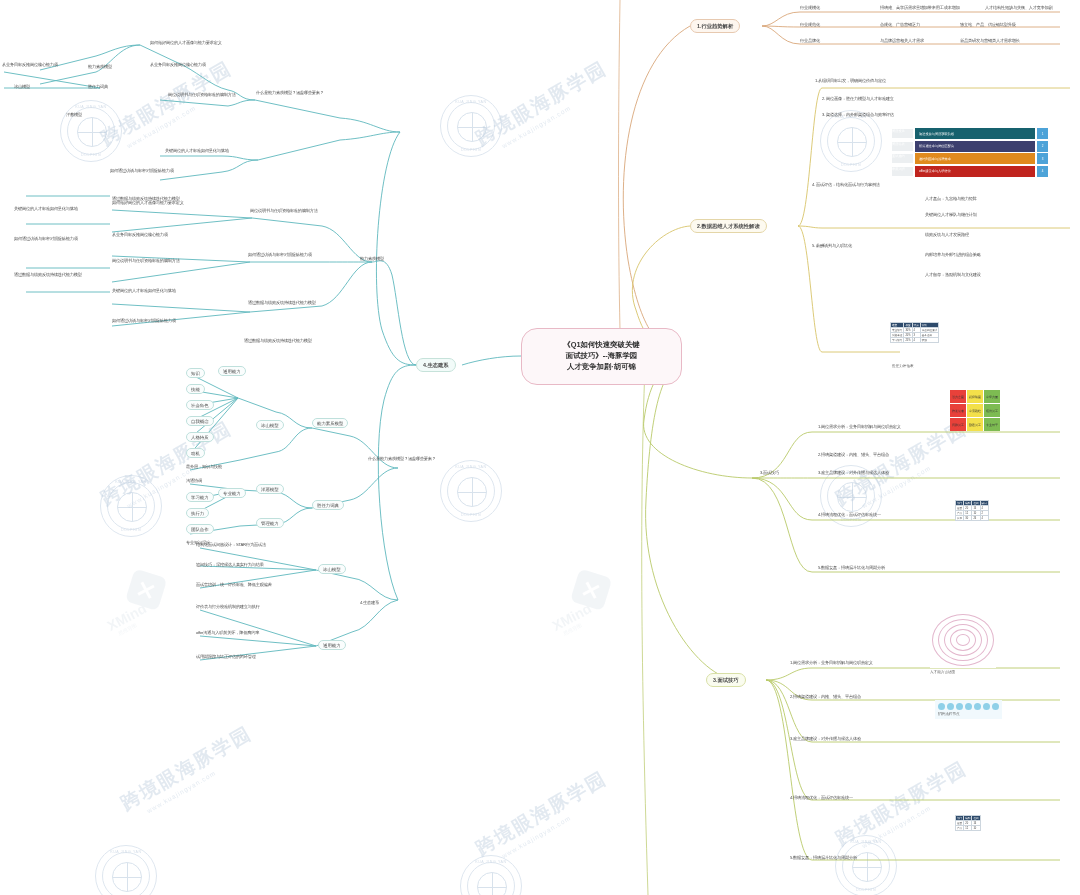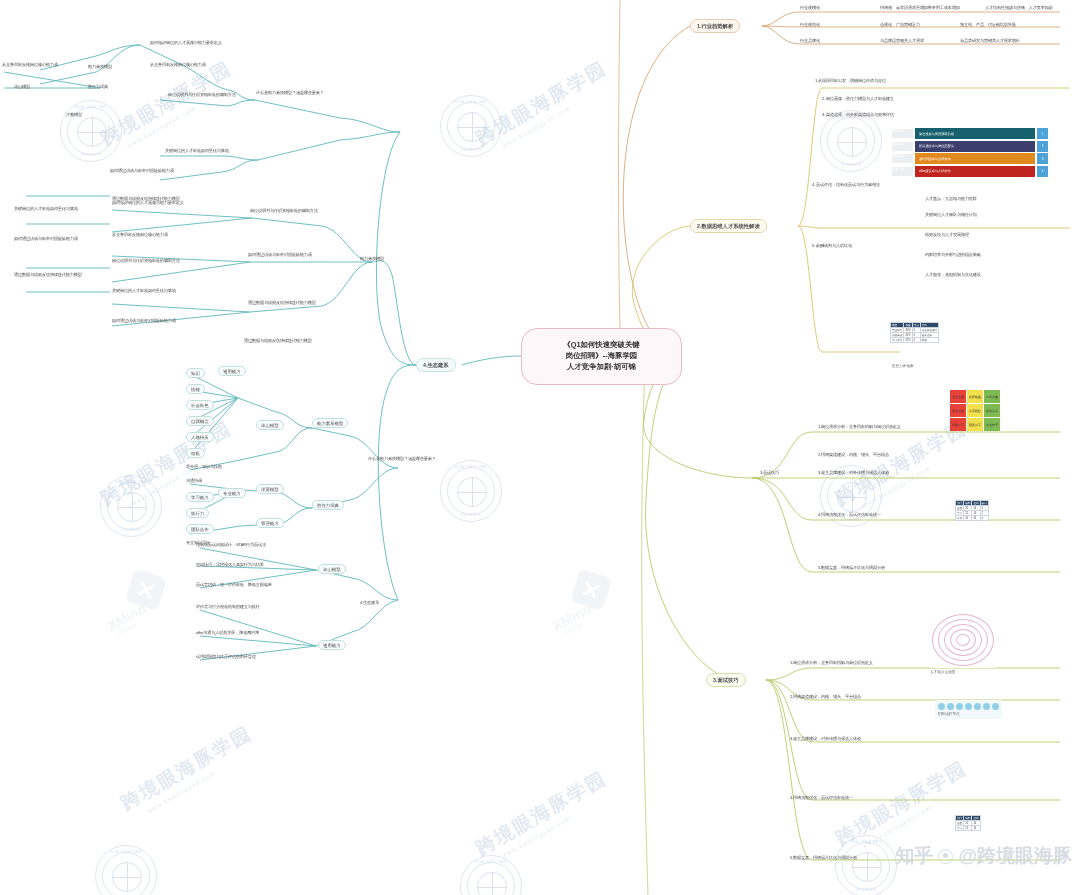--- a/index.html
+++ b/index.html
@@ -279,21 +279,21 @@
       <path d="M316,570 L200,588" stroke="#5fb8bd"></path>
       <path d="M316,646 L200,610" stroke="#5fb8bd"></path>
       <path d="M316,646 L200,636" stroke="#5fb8bd"></path>
       <path d="M316,646 L200,660" stroke="#5fb8bd"></path>
     </g>
   </svg>
 
   <div class="pill central">
     <div>
       <div>《Q1如何快速突破关键</div>
-      <div>岗位招聘》--海豚学园</div>
+      <div>面试技巧》--海豚学园</div>
       <div>人才竞争加剧·胡可锦</div>
     </div>
   </div>
 
   <div class="pill mb c1" style="left:690px; top:19px;">1.行业趋势解析</div>
   <div class="pill mb c2" style="left:690px; top:219px;">2.数据思维人才系统性解读</div>
   <div class="pill mb c3" style="left:706px; top:673px;">3.面试技巧</div>
   <div class="pill mb c4" style="left:416px; top:358px;">4.生态建系</div>
 
   <div class="node leaf" style="left:800px;  top:5px;">行业规模化</div>
@@ -532,19 +532,14 @@
   <div class="pill sp" style="left:318px; top:564px;">冰山模型</div>
   <div class="pill sp" style="left:318px; top:640px;">通用能力</div>
 
   <div class="node leaf w" style="left:196px; top:542px; width:118px;">结构化面试问题设计：STAR行为面试法</div>
   <div class="node leaf w" style="left:196px; top:562px; width:118px;">追问技巧：深挖候选人真实行为与结果</div>
   <div class="node leaf w" style="left:196px; top:582px; width:118px;">面试官培训：统一评价标准、降低主观偏差</div>
   <div class="node leaf w" style="left:196px; top:604px; width:118px;">评价表与打分校准机制的建立与执行</div>
   <div class="node leaf w" style="left:196px; top:630px; width:118px;">offer沟通与入职前关怀，降低爽约率</div>
   <div class="node leaf w" style="left:196px; top:654px; width:118px;">试用期跟踪与转正评估的闭环管理</div>
 
-  <div class="zhihu">
-    <span>知乎</span>
-    <span class="logo"></span>
-    <span>@跨境眼海豚</span>
-  </div>
 
 </div>
 
 </body></html>

